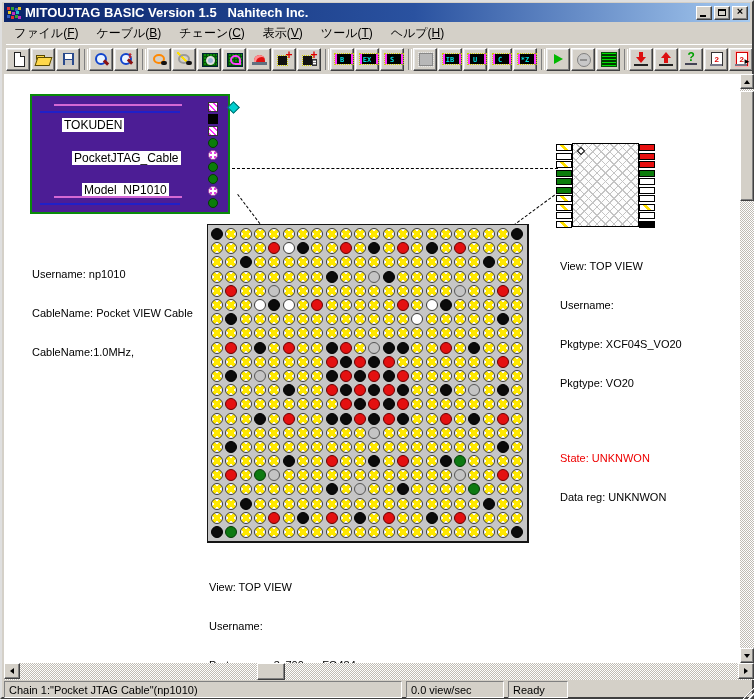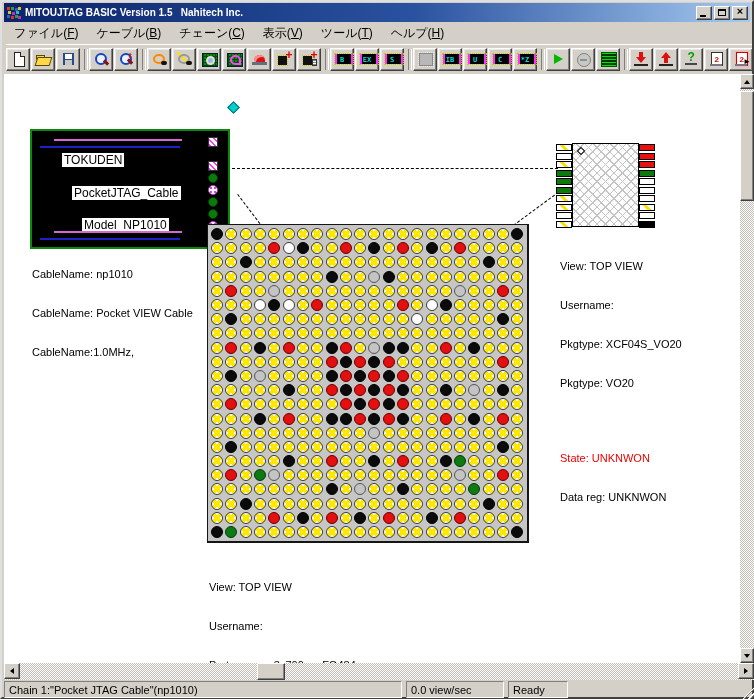--- a/index.html
+++ b/index.html
@@ -9,21 +9,21 @@
          border:2px solid; border-color:#dfdfdf #404040 #404040 #dfdfdf; }
 
   
   .titlebar { position:absolute; left:2px; top:1px; width:746px; height:19px;
     background:linear-gradient(90deg,#0a246a 0%,#2a52a0 55%,#a6caf0 100%);
     display:flex; align-items:center; padding:0 2px; }
   .appicon { width:16px; height:14px; position:relative; margin-right:3px; }
   .appicon::before { content:""; position:absolute; left:1px; top:1px; width:3px; height:3px; background:#e03030;
     box-shadow:4px 0 0 #30a030,8px 1px 0 #3060c0,11px 0 0 #e0c020,1px 4px 0 #e0c020,5px 5px 0 #c030c0,
     9px 4px 0 #20c0c0,0 8px 0 #3060c0,4px 9px 0 #e03030,8px 8px 0 #30a030,11px 9px 0 #c030c0; }
-  .title { color:#fff; font-weight:bold; font-size:10px; white-space:pre; letter-spacing:0; flex:1; }
+  .title { color:#fff; font-weight:bold; font-size:13px; white-space:pre; letter-spacing:0; flex:1; }
   .winbtns { display:flex; gap:2px; }
   .wbtn { width:16px; height:14px; background:#d4d0c8; border:1px solid; border-color:#fff #404040 #404040 #fff;
     box-shadow:inset -1px -1px 0 #808080; position:relative; cursor:default; }
   .g-min { position:absolute; left:3px; bottom:2px; width:6px; height:2px; background:#000; }
   .g-max { position:absolute; left:3px; top:2px; width:8px; height:7px; border:1px solid #000; border-top:2px solid #000; }
   .g-x  { position:absolute; left:0; top:-2px; width:100%; text-align:center; font:bold 11px "Liberation Sans",sans-serif; color:#000; }
 
   
   .menubar { position:absolute; left:3px; top:21px; width:744px; height:20px; display:flex; align-items:center; gap:0; }
   .mitem { font-size:12px; color:#000; padding:2px 9px 2px 9px; white-space:pre; }
@@ -89,21 +89,21 @@
   .ic-doc .ig, .ic-doc-alert .ig { color:#dd0000; font:bold 8px "Liberation Sans",sans-serif; left:7px; top:4px; }
   .ic-doc::after, .ic-doc-alert::after { left:2px; top:13px; width:12px; height:2px; background:#778; }
 
   
   .canvas { position:absolute; left:2px; top:72px; width:736px; height:589px; background:#fff; overflow:hidden; }
   .dash { position:absolute; border-top:1px dashed #000; transform-origin:0 0; }
   .dashA { left:228px; top:94px; width:326px; }
   .dashB { left:234px; top:120px; width:37px; transform:rotate(52.8deg); }
   .dashC { left:509px; top:151px; width:61px; transform:rotate(-36.3deg); }
 
-  .cablebox { position:absolute; left:26px; top:20px; width:200px; height:120px; background:#000000; border:2px solid #0a8a0a;margin-top:35px; }
+  .cablebox { position:absolute; left:26px; top:20px; width:200px; height:120px; background:#4c1d95; border:2px solid #0a8a0a; }
   .cline { position:absolute; height:2px; }
   .cline.pink { background:#d468d4; }
   .cline.blue { background:#2020c8; }
   .cl-t1 { left:22px; top:8px;  width:128px; }
   .cl-t2 { left:8px;  top:15px; width:140px; }
   .cl-b1 { left:22px; top:100px; width:128px; }
   .cl-b2 { left:8px;  top:107px; width:140px; }
   .clabel { position:absolute; background:#fff; color:#000; font-size:12px; padding:0 2px; white-space:pre; }
   .cl-vendor { left:30px; top:22px; }
   .cl-cable  { left:40px; top:55px; }
@@ -381,21 +381,21 @@
           <span class="cpin DB"></span>
           <span class="cpin GB"></span>
           <span class="cpin GB"></span>
           <span class="cpin DB"></span>
           <span class="cpin GB"></span>
         </div>
     </div>
     <div class="cyandot"></div>
 
     <div class="textblock tb-cable">
-      <div>CableName: np1010</div>
+      <div>Username: np1010</div>
       <div>CableName: Pocket VIEW Cable</div>
       <div>CableName:1.0MHz,</div>
     </div>
 
     <div class="dev1">
       <div class="d1pins left" id="d1pl">
           <span class="dpin Y"></span>
           <span class="dpin W"></span>
           <span class="dpin Y"></span>
           <span class="dpin G"></span>

